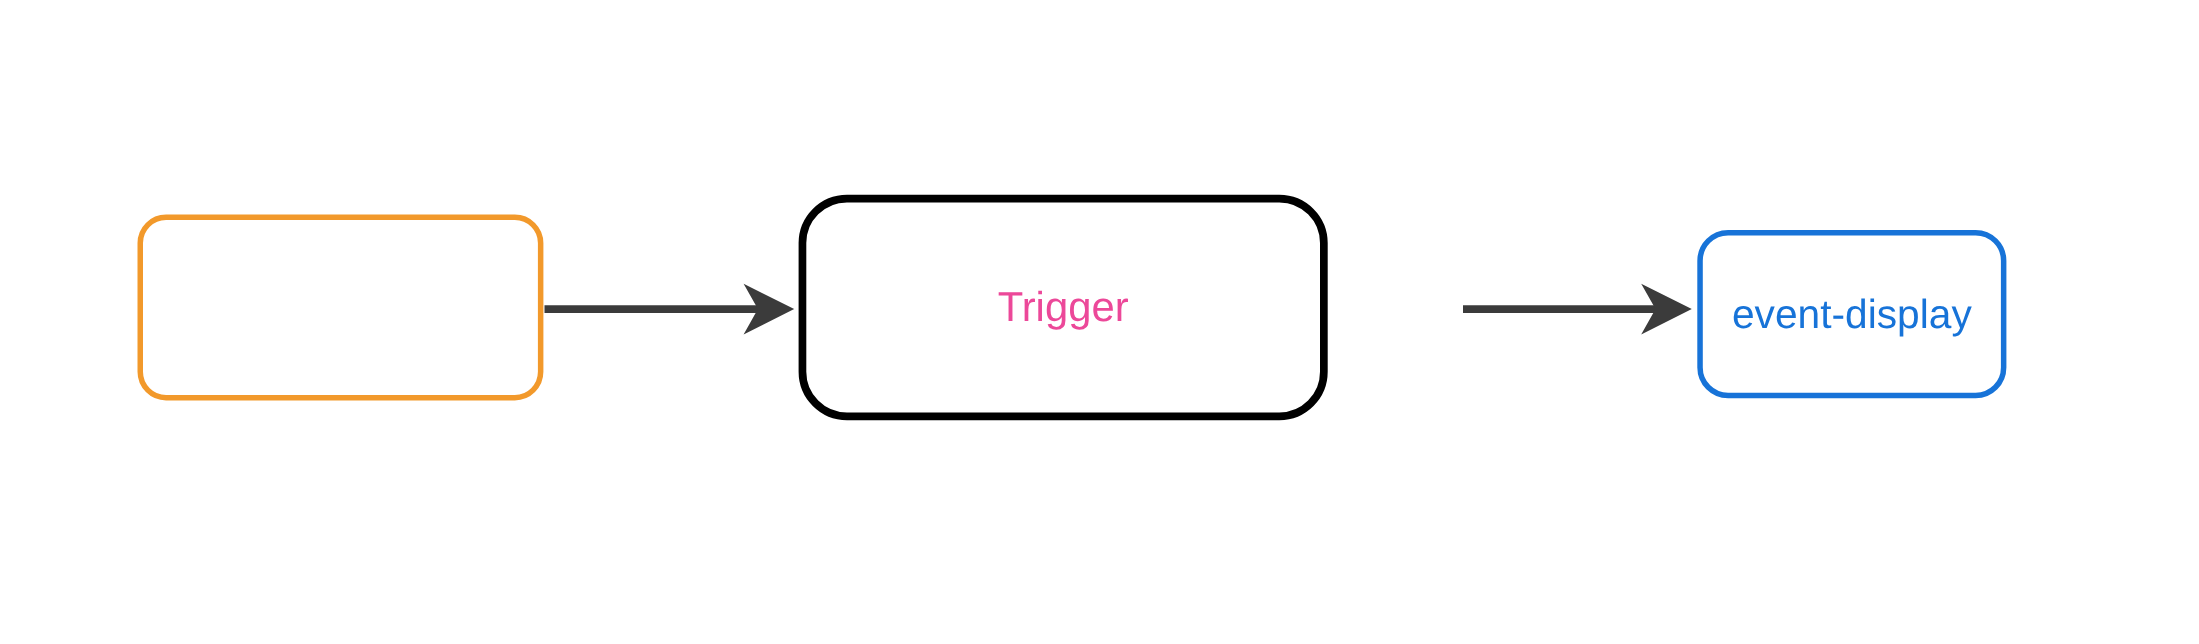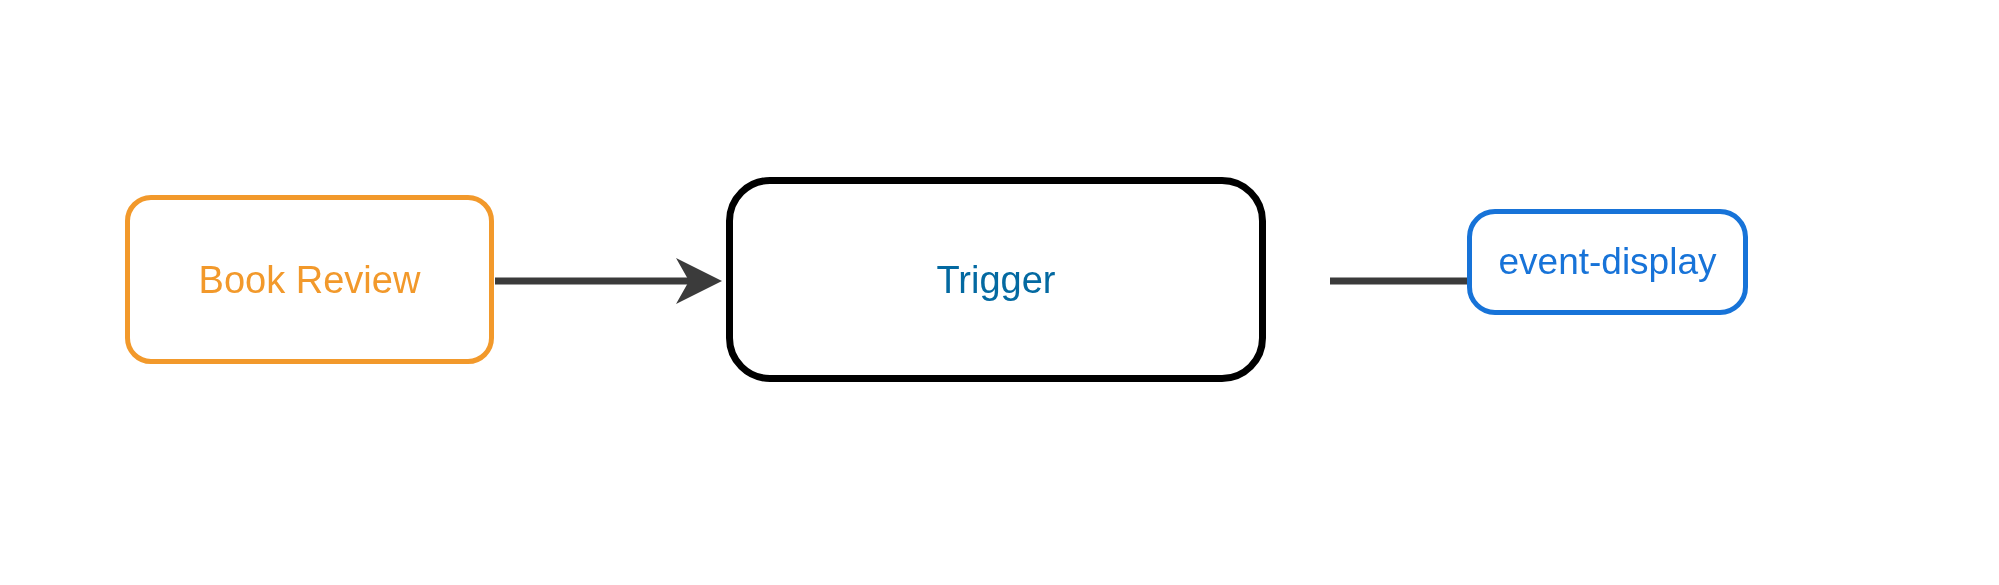--- a/index.html
+++ b/index.html
@@ -42,31 +42,31 @@
     top: 195px;
     width: 369px;
     height: 169px;
     border: 5px solid #F2992B;
     border-radius: 26px;
     color: #F2992B;
   }
   .node-trigger {
     left: 726px;
     top: 177px;
-    width: 540px;
+    width: 481px;
     height: 205px;
     border: 7px solid #000000;
     border-radius: 44px;
-    color: #0369a1;
+    color: #ec4899;
   }
   .node-event-display {
-    left: 1467px;
+    left: 1543px;
     top: 209px;
     width: 281px;
-    height: 106px;
+    height: 153px;
     border: 5px solid #1773D8;
     border-radius: 28px;
     color: #1773D8;
   }
   .node-event-display .label {
     font-size: 37px;
     line-height: 44px;
   }
 </style>
 </head>
@@ -80,21 +80,21 @@
       <polygon points="722,281 676,258 689,281 676,304" fill="#3B3B3B"></polygon>
     </g>
     <g>
       <line x1="1330" y1="281" x2="1508" y2="281" stroke="#3B3B3B" stroke-width="7"></line>
       <polygon points="1538,281 1492,258 1505,281 1492,304" fill="#3B3B3B"></polygon>
     </g>
   </svg>
 
   <div class="node node-broker">
     <div class="label">
-      <span>Book Review</span><br>
+      <br>
     </div>
   </div>
 
   <div class="node node-trigger">
     <div class="label">
       <span>Trigger</span><br>
     </div>
   </div>
 
   <div class="node node-event-display">

